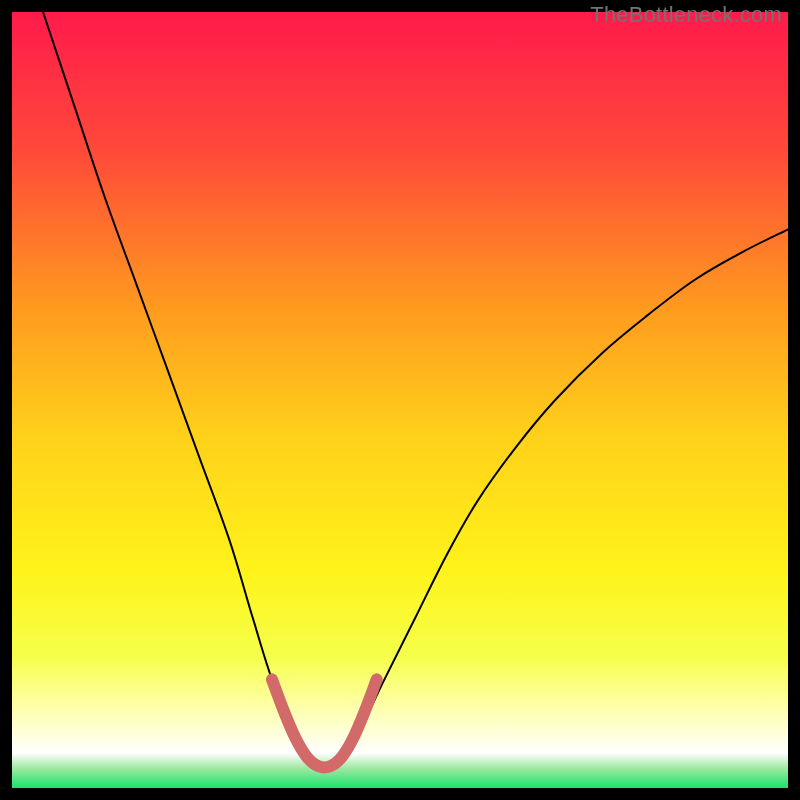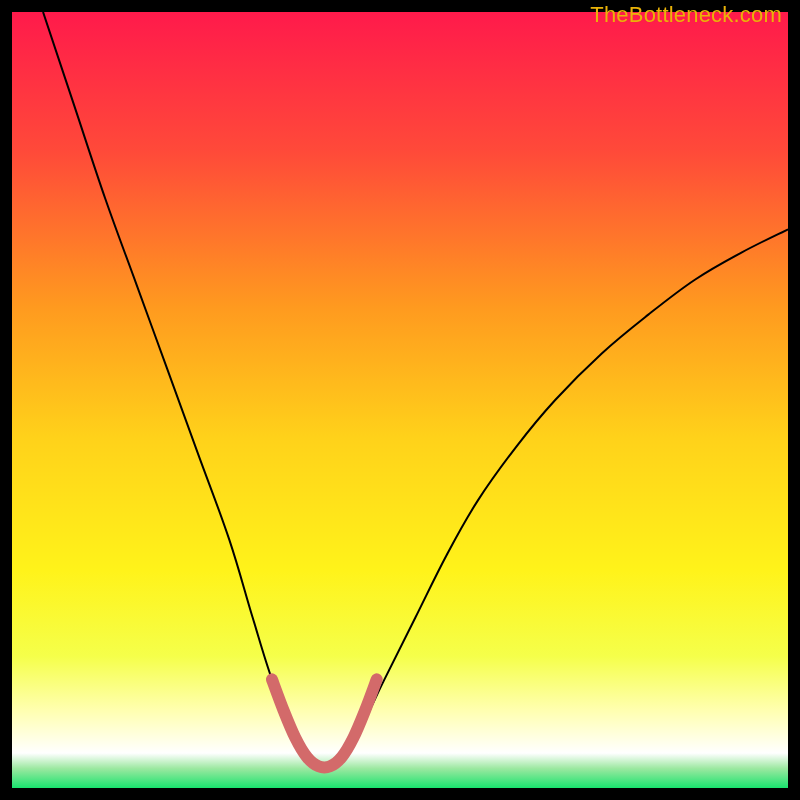--- a/index.html
+++ b/index.html
@@ -16,21 +16,21 @@
     left: 12px;
     top: 12px;
     width: 776px;
     height: 776px;
     background: #000;
   }
   .watermark {
     position: absolute;
     top: 2px;
     right: 18px;
-    color: #eab308;
+    color: #737373;
     font-size: 22px;
     letter-spacing: 0.2px;
     z-index: 10;
   }
   svg {
     display: block;
   }
 </style>
 </head>
 <body>

